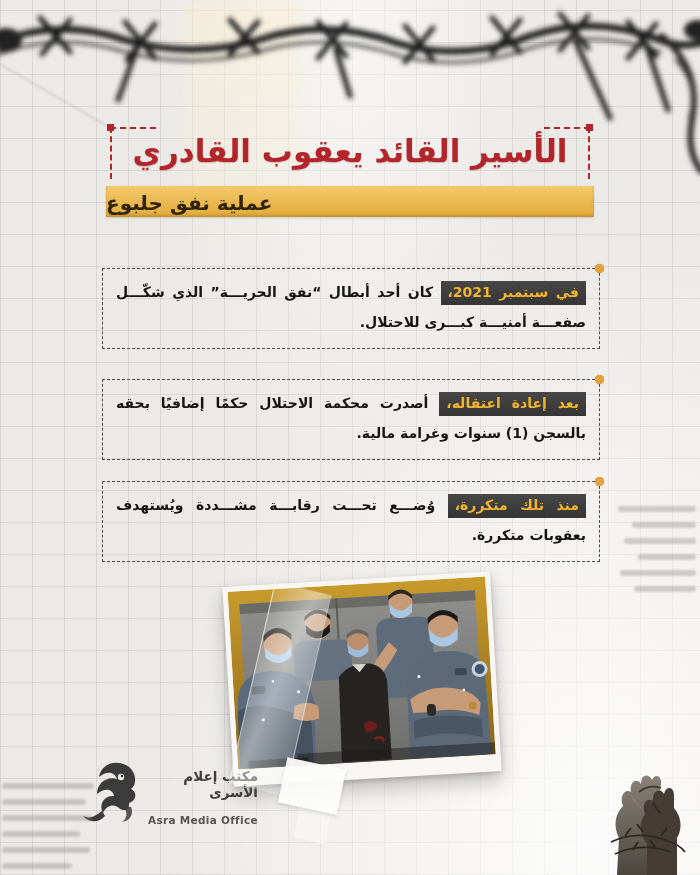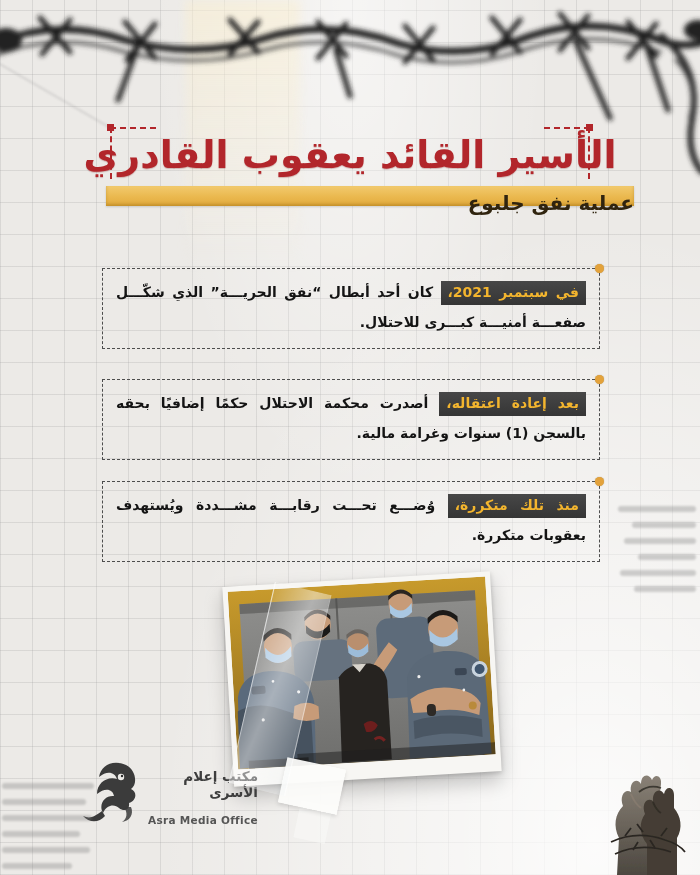--- a/index.html
+++ b/index.html
@@ -11,37 +11,37 @@
       radial-gradient(ellipse at 85% 96%, rgba(255,255,255,.85), rgba(255,255,255,0) 52%),
       radial-gradient(ellipse at 50% 0%, rgba(255,255,255,.55), rgba(255,255,255,0) 40%),
       repeating-linear-gradient(0deg, rgba(158,158,158,.25) 0 1px, transparent 1px 32px),
       repeating-linear-gradient(90deg, rgba(158,158,158,.25) 0 1px, transparent 1px 32px);
   }
   .abs{position:absolute;}
 
   
   .title{
     left:0;right:0;top:133px;text-align:center;
-    font-size:38px;font-weight:bold;color:#b2262b;
+    font-size:31px;font-weight:bold;color:#b2262b;
     letter-spacing:0.5px;text-shadow:0 1px 1px rgba(120,20,20,.25);
     direction:rtl;
   }
   .bracket{width:44px;height:50px;top:127px;}
   .bracket.bl{left:110px;border-top:2px dashed #b2262b;border-left:2px dashed #b2262b;}
   .bracket.br{right:110px;border-top:2px dashed #b2262b;border-right:2px dashed #b2262b;}
   .bracket .sq{position:absolute;width:7px;height:7px;background:#b2262b;top:-5px;}
   .bracket.bl .sq{left:-5px;}
   .bracket.br .sq{right:-5px;}
 
   .banner{
-    left:106px;top:186px;width:488px;height:20px;
+    left:106px;top:186px;width:488px;height:31px;
     background:linear-gradient(180deg,#f2ca6e 0%,#eab84e 55%,#e2ab3d 100%);
     box-shadow:inset 0 -2px 3px rgba(140,95,10,.35), 0 1px 2px rgba(0,0,0,.15);
-    text-align:right;line-height:34px;
-    font-size:20px;font-weight:bold;color:#30240f;direction:rtl;padding-left:40px;
+    text-align:left;line-height:34px;
+    font-size:20px;font-weight:bold;color:#30240f;direction:rtl;
   }
 
   
   .fact{
     left:102px;width:470px;
     border:1.5px dashed #4d4d4d;
     padding:8px 13px 11px 13px;
     direction:rtl;text-align:justify;
     font-size:14px;font-weight:bold;color:#141414;line-height:2.15;
   }

